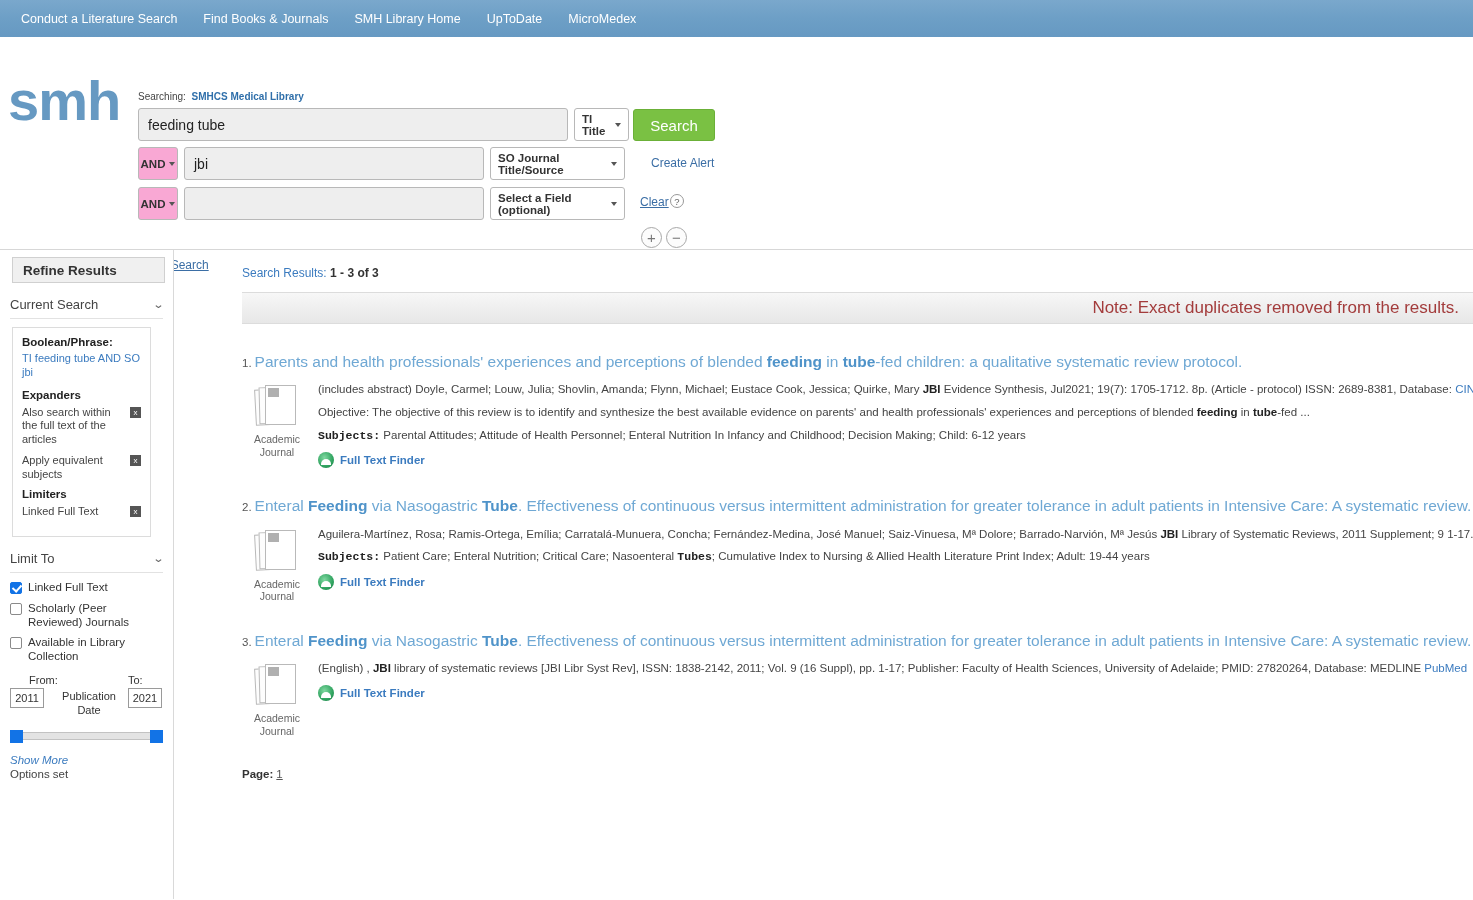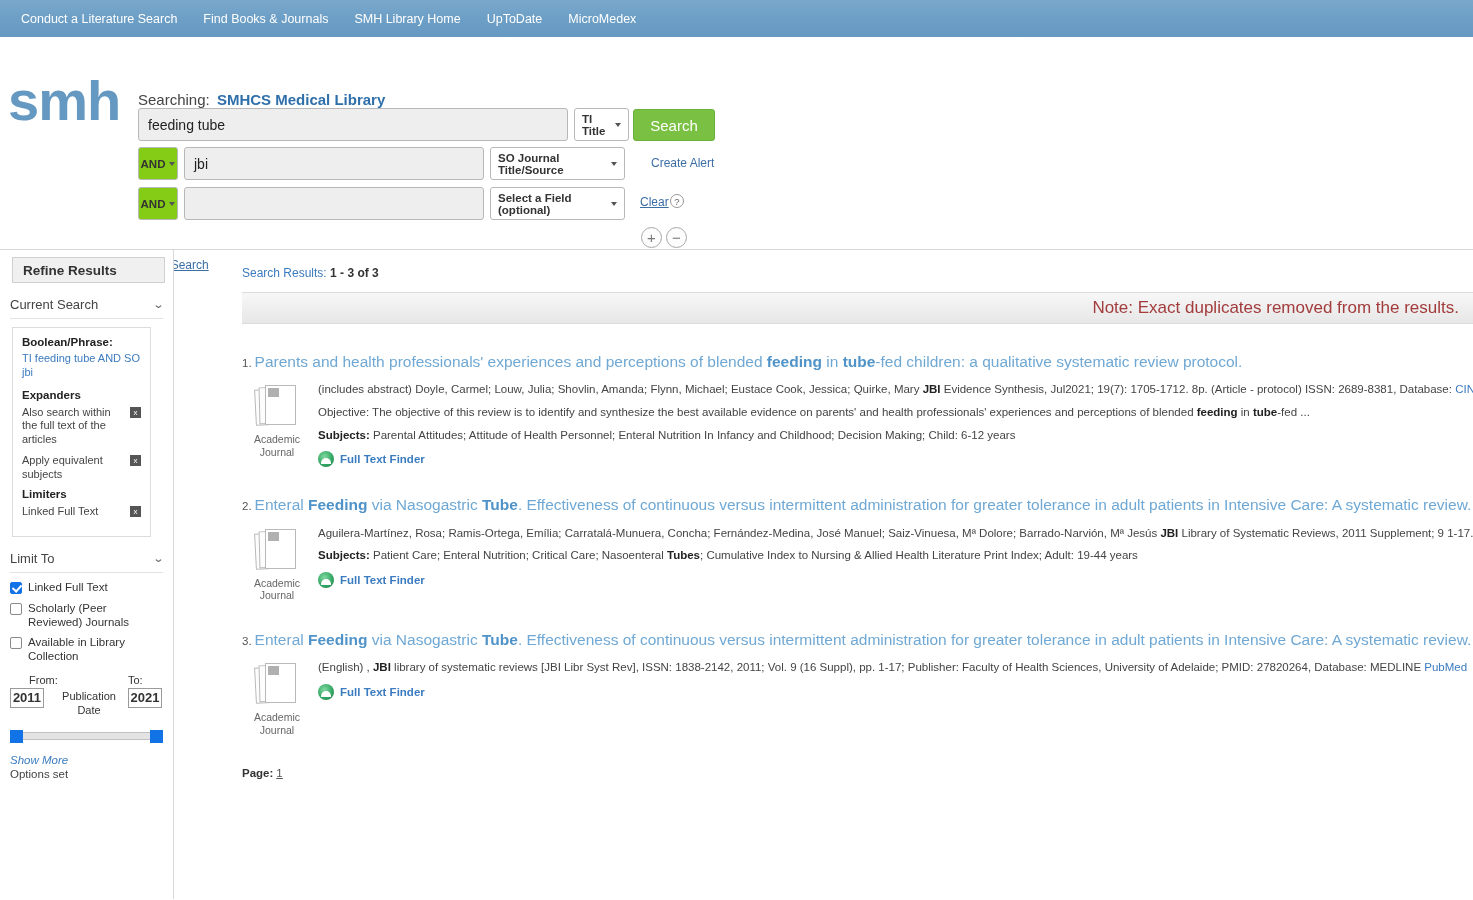--- a/index.html
+++ b/index.html
@@ -40,21 +40,21 @@
     left: 8px; top: 36px;
     font-size: 56px;
     font-weight: bold;
     color: #6699c2;
     letter-spacing: -1px;
     line-height: 1;
   }
   .searching-line {
     position: absolute;
     left: 138px; top: 54px;
-    font-size: 15px;
+    font-size: 10px;
     color: #444;
   }
   .searching-line .db {
     color: #2f6faa;
     font-weight: bold;
     margin-left: 3px;
   }
   .row {
     position: absolute;
     left: 138px;
@@ -63,21 +63,21 @@
     gap: 0;
   }
   .row1 { top: 71px; }
   .row2 { top: 110px; }
   .row3 { top: 150px; }
 
   .bool-select {
     width: 40px; height: 33px;
     border: 1px solid #b8b8b8;
     border-radius: 3px;
-    background: #84cc16;
+    background: #f9a8d4;
     font-size: 11.5px;
     font-weight: bold;
     color: #333;
     display: flex;
     align-items: center;
     justify-content: center;
     gap: 4px;
     margin-right: 6px;
   }
   .txtbox {
@@ -329,25 +329,24 @@
     color: #333;
   }
   .from-lbl { position: absolute; left: 0; top: 0; padding-left: 19px; }
   .to-lbl { position: absolute; left: 118px; top: 0; }
   .yr-box {
     position: absolute;
     top: 14px;
     width: 34px; height: 20px;
     border: 1px solid #9a9a9a;
     background: #fff;
-    font-size: 13px;
+    font-size: 11px;
     display: flex;
     align-items: center;
     justify-content: center;
-    font-weight: bold;
   }
   .yr-from { left: 0; }
   .yr-to { left: 118px; }
   .pubdate-lbl {
     position: absolute;
     left: 44px; top: 16px;
     width: 70px;
     text-align: center;
     line-height: 1.25;
   }
@@ -497,21 +496,21 @@
   .meta-line {
     font-size: 11.5px;
     color: #444;
     line-height: 1.45;
     margin-bottom: 6px;
     white-space: nowrap;
     overflow: hidden;
   }
   .meta-line b { font-weight: bold; color: #222; }
   .meta-line a { color: #3b7bbf; text-decoration: none; }
-  .subjects b { font-weight: bold; color: #222; }
+  .subjects b { font-weight: bold; color: #222; font-family: Liberation Mono, monospace; }
 
   .ftf {
     display: flex;
     align-items: center;
     gap: 6px;
     margin-top: 8px;
   }
   .ftf-icon {
     width: 16px; height: 16px;
     border-radius: 50%;

